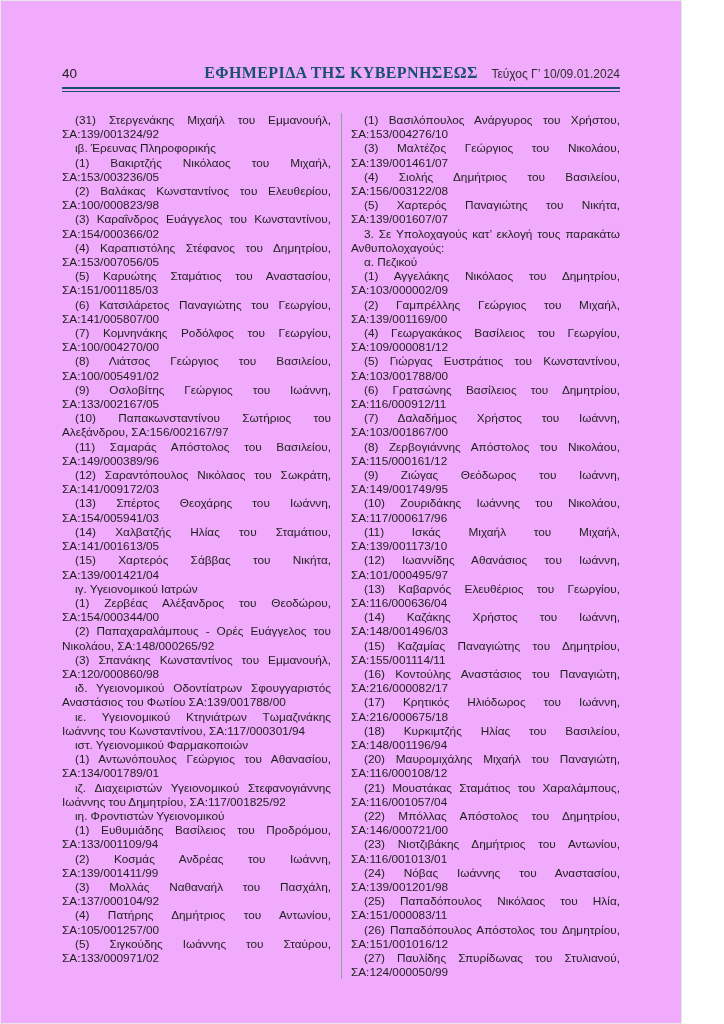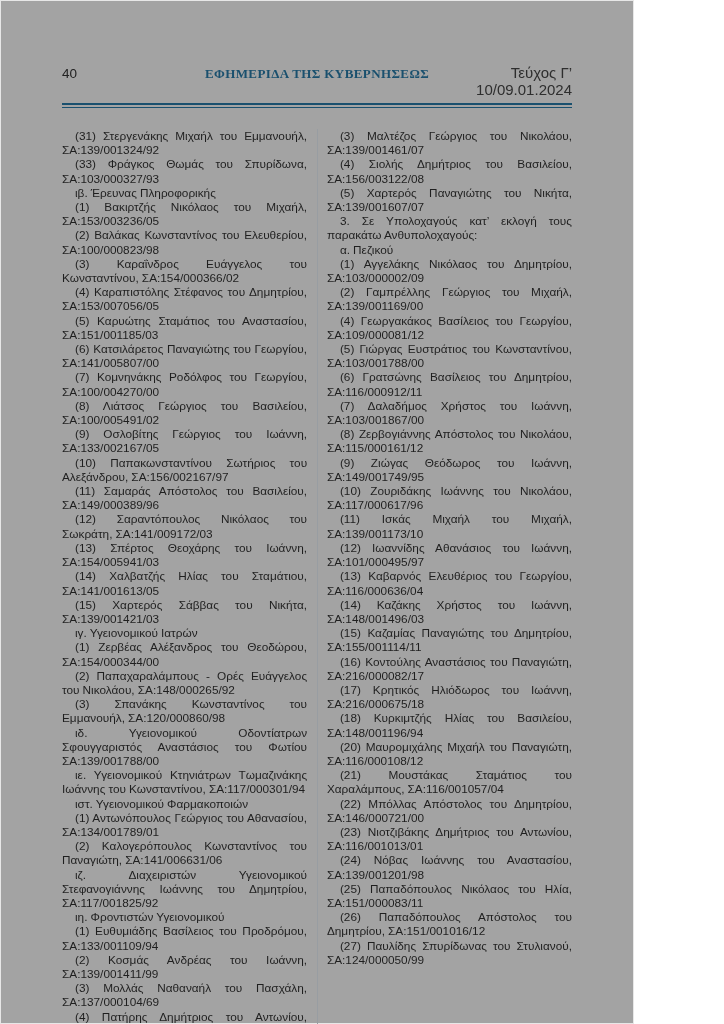--- a/index.html
+++ b/index.html
@@ -1,19 +1,19 @@
 <!DOCTYPE html>
 <html><head>
 <meta charset="utf-8">
 <style>
   html,body { margin:0; padding:0; background:#ffffff; }
   .page {
     position:relative;
-    width:634px; height:1024px;
-    background:#a3a3a3;
+    width:682px; height:1024px;
+    background:#f0abfc;
     box-shadow: inset 0 0 0 1px #e7e7e7;
     font-family:"Liberation Sans", sans-serif;
     color:#1f1f1f;
     overflow:hidden;
     box-sizing:border-box;
   }
   .header {
     display:flex;
     align-items:baseline;
     margin:64px 62px 0 62px;
@@ -21,28 +21,28 @@
   .page-number {
     flex:1;
     font-size:13.5px;
     color:#222222;
     text-align:left;
   }
   .gazette-title {
     flex:0 0 auto;
     font-family:"Liberation Serif", serif;
     font-weight:bold;
-    font-size:13px;
+    font-size:16px;
     letter-spacing:0.4px;
     color:#1a506e;
     text-align:center;
   }
   .issue-info {
     flex:1;
-    font-size:15px;
+    font-size:12px;
     color:#2e2e2e;
     text-align:right;
   }
   .header-rule {
     margin:5px 62px 0 62px;
     height:2px;
     border-top:2.5px solid #1a506e;
     border-bottom:1px solid #1a506e;
   }
   .columns {
@@ -77,56 +77,55 @@
     <span class="page-number">40</span>
     <span class="gazette-title">ΕΦΗΜΕΡΙΔΑ ΤΗΣ ΚΥΒΕΡΝΗΣΕΩΣ</span>
     <span class="issue-info">Τεύχος Γ’ 10/09.01.2024</span>
   </div>
 
   <div class="header-rule"></div>
 
   <div class="columns">
     <section class="col">
         <p class="entry">(31) Στεργενάκης Μιχαήλ του Εμμανουήλ, ΣΑ:139/001324/92</p>
-        <p class="entry">(33) Φράγκος Θωμάς του Σπυρίδωνα, ΣΑ:103/000327/93</p>
         <p class="entry">ιβ. Έρευνας Πληροφορικής</p>
         <p class="entry">(1) Βακιρτζής Νικόλαος του Μιχαήλ, ΣΑ:153/003236/05</p>
         <p class="entry">(2) Βαλάκας Κωνσταντίνος του Ελευθερίου, ΣΑ:100/000823/98</p>
         <p class="entry">(3) Καραΐνδρος Ευάγγελος του Κωνσταντίνου, ΣΑ:154/000366/02</p>
         <p class="entry">(4) Καραπιστόλης Στέφανος του Δημητρίου, ΣΑ:153/007056/05</p>
         <p class="entry">(5) Καρυώτης Σταμάτιος του Αναστασίου, ΣΑ:151/001185/03</p>
         <p class="entry">(6) Κατσιλάρετος Παναγιώτης του Γεωργίου, ΣΑ:141/005807/00</p>
         <p class="entry">(7) Κομνηνάκης Ροδόλφος του Γεωργίου, ΣΑ:100/004270/00</p>
         <p class="entry">(8) Λιάτσος Γεώργιος του Βασιλείου, ΣΑ:100/005491/02</p>
         <p class="entry">(9) Οσλοβίτης Γεώργιος του Ιωάννη, ΣΑ:133/002167/05</p>
         <p class="entry">(10) Παπακωνσταντίνου Σωτήριος του Αλεξάνδρου, ΣΑ:156/002167/97</p>
         <p class="entry">(11) Σαμαράς Απόστολος του Βασιλείου, ΣΑ:149/000389/96</p>
         <p class="entry">(12) Σαραντόπουλος Νικόλαος του Σωκράτη, ΣΑ:141/009172/03</p>
         <p class="entry">(13) Σπέρτος Θεοχάρης του Ιωάννη, ΣΑ:154/005941/03</p>
         <p class="entry">(14) Χαλβατζής Ηλίας του Σταμάτιου, ΣΑ:141/001613/05</p>
-        <p class="entry">(15) Χαρτερός Σάββας του Νικήτα, ΣΑ:139/001421/03</p>
+        <p class="entry">(15) Χαρτερός Σάββας του Νικήτα, ΣΑ:139/001421/04</p>
         <p class="entry">ιγ. Υγειονομικού Ιατρών</p>
         <p class="entry">(1) Ζερβέας Αλέξανδρος του Θεοδώρου, ΣΑ:154/000344/00</p>
         <p class="entry">(2) Παπαχαραλάμπους - Ορές Ευάγγελος του Νικολάου, ΣΑ:148/000265/92</p>
         <p class="entry">(3) Σπανάκης Κωνσταντίνος του Εμμανουήλ, ΣΑ:120/000860/98</p>
         <p class="entry">ιδ. Υγειονομικού Οδοντίατρων Σφουγγαριστός Αναστάσιος του Φωτίου ΣΑ:139/001788/00</p>
         <p class="entry">ιε. Υγειονομικού Κτηνιάτρων Τωμαζινάκης Ιωάννης του Κωνσταντίνου, ΣΑ:117/000301/94</p>
         <p class="entry">ιστ. Υγειονομικού Φαρμακοποιών</p>
         <p class="entry">(1) Αντωνόπουλος Γεώργιος του Αθανασίου, ΣΑ:134/001789/01</p>
-        <p class="entry">(2) Καλογερόπουλος Κωνσταντίνος του Παναγιώτη, ΣΑ:141/006631/06</p>
         <p class="entry">ιζ. Διαχειριστών Υγειονομικού Στεφανογιάννης Ιωάννης του Δημητρίου, ΣΑ:117/001825/92</p>
         <p class="entry">ιη. Φροντιστών Υγειονομικού</p>
         <p class="entry">(1) Ευθυμιάδης Βασίλειος του Προδρόμου, ΣΑ:133/001109/94</p>
         <p class="entry">(2) Κοσμάς Ανδρέας του Ιωάννη, ΣΑ:139/001411/99</p>
-        <p class="entry">(3) Μολλάς Ναθαναήλ του Πασχάλη, ΣΑ:137/000104/69</p>
+        <p class="entry">(3) Μολλάς Ναθαναήλ του Πασχάλη, ΣΑ:137/000104/92</p>
         <p class="entry">(4) Πατήρης Δημήτριος του Αντωνίου, ΣΑ:105/001257/00</p>
         <p class="entry">(5) Σιγκούδης Ιωάννης του Σταύρου, ΣΑ:133/000971/02</p>
       </section>
     <div class="column-divider"></div>
     <section class="col">
+        <p class="entry">(1) Βασιλόπουλος Ανάργυρος του Χρήστου, ΣΑ:153/004276/10</p>
         <p class="entry">(3) Μαλτέζος Γεώργιος του Νικολάου, ΣΑ:139/001461/07</p>
         <p class="entry">(4) Σιολής Δημήτριος του Βασιλείου, ΣΑ:156/003122/08</p>
         <p class="entry">(5) Χαρτερός Παναγιώτης του Νικήτα, ΣΑ:139/001607/07</p>
         <p class="entry">3. Σε Υπολοχαγούς κατ’ εκλογή τους παρακάτω Ανθυπολοχαγούς:</p>
         <p class="entry">α. Πεζικού</p>
         <p class="entry">(1) Αγγελάκης Νικόλαος του Δημητρίου, ΣΑ:103/000002/09</p>
         <p class="entry">(2) Γαμπρέλλης Γεώργιος του Μιχαήλ, ΣΑ:139/001169/00</p>
         <p class="entry">(4) Γεωργακάκος Βασίλειος του Γεωργίου, ΣΑ:109/000081/12</p>
         <p class="entry">(5) Γιώργας Ευστράτιος του Κωνσταντίνου, ΣΑ:103/001788/00</p>
         <p class="entry">(6) Γρατσώνης Βασίλειος του Δημητρίου, ΣΑ:116/000912/11</p>

